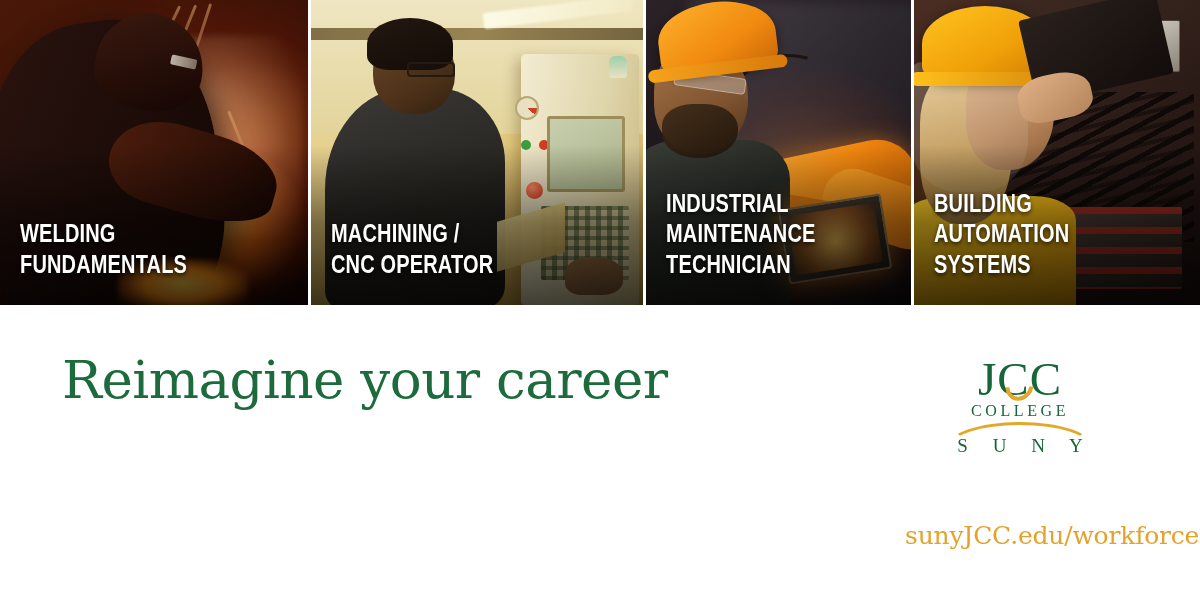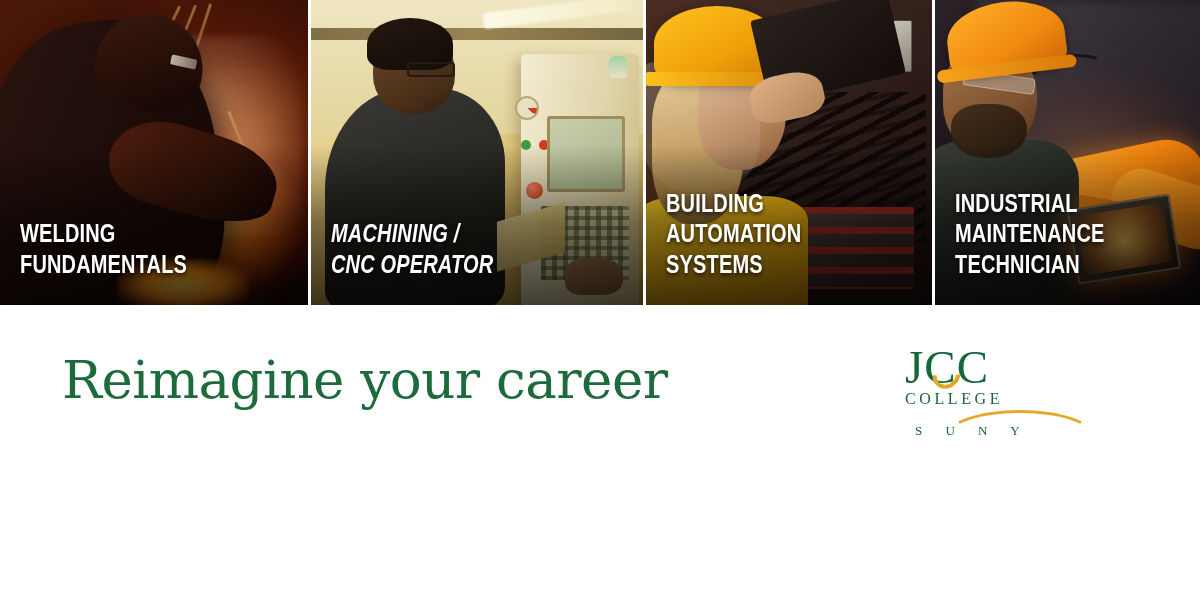--- a/index.html
+++ b/index.html
@@ -15,21 +15,21 @@
   
   .hero-strip {
     position:absolute; left:0; top:0; width:1200px; height:305px;
     display:flex; background:#ffffff;
   }
   .hero-panel {
     position:relative; overflow:hidden; background:#1a0c06;
   }
   .hero-panel + .hero-panel { margin-left:3px; }
   .p1 { width:334px; }
-  .p2 { width:360px;font-style:italic; }
+  .p2 { width:360px; }
   .p3 { width:287px; }
   .p4 { width:310px; }
 
   .scene { position:absolute; inset:0; }
 
   
   .p1 .scene {
     background:
       radial-gradient(ellipse 150px 120px at 68% 72%, rgba(255,196,60,.95) 0%, rgba(255,120,20,.72) 32%, rgba(150,30,5,.25) 65%, rgba(0,0,0,0) 82%),
       radial-gradient(ellipse 230px 200px at 74% 45%, rgba(224,96,26,.55) 0%, rgba(120,28,8,.3) 55%, rgba(0,0,0,0) 80%),
@@ -339,21 +339,21 @@
     position:absolute; left:62px; top:140px; width:700px;
     font-family:"DejaVu Serif", serif;
     font-weight:400;
     font-size:30px;
     line-height:1.38;
     color:#1d6b3c;
   }
 
   
   .logo-lockup {
-    position:absolute; left:905px; top:40px; width:230px; 
+    position:absolute; left:905px; top:52px; width:230px; text-align:center;
   }
   .logo-jcc {
     position:relative; display:inline-block;
     font-family:"Liberation Serif", serif;
     font-weight:400;
     font-size:47px;
     line-height:.96;
     letter-spacing:1px;
     color:#17663a;
   }
@@ -376,21 +376,21 @@
   .arc-wrap { position:relative; height:16px; margin-top:3px; }
   .arc {
     position:absolute; left:50%; top:0; transform:translateX(-50%);
     width:148px; height:26px;
     border:3px solid #e3a72a;
     border-radius:50%/100% 100% 0 0;
     border-bottom:none; border-left-color:transparent; border-right-color:transparent;
   }
   .ln-suny {
     font-family:"Liberation Serif", serif;
-    font-size:13px; letter-spacing:10px; color:#17663a;
+    font-size:19px; letter-spacing:10px; color:#17663a;
     margin-top:-3px; padding-left:10px;
   }
   .ln-workforce {
     font-family:"Liberation Sans", sans-serif;
     font-size:14.5px; font-weight:400; color:#e0a12b;
     margin-top:13px; letter-spacing:.1px;
   }
   .url {
     position:absolute; left:905px; top:216px; width:240px; text-align:center;
     font-family:"DejaVu Serif", serif;
@@ -439,20 +439,40 @@
         <div class="hair"></div>
         <div class="glasses"></div>
         <div class="part"></div>
         <div class="hand"></div>
       </div>
       <div class="panel-shade"></div>
       <div class="panel-label">MACHINING /
 CNC OPERATOR</div>
     </div>
 
+    <div class="hero-panel p3">
+      <div class="scene">
+        <div class="blurbg"></div>
+        <div class="robot"></div>
+        <div class="robot2"></div>
+        <div class="arm2"></div>
+        <div class="cable c1"></div>
+        <div class="cable c2"></div>
+        <div class="torso"></div>
+        <div class="face"></div>
+        <div class="beard"></div>
+        <div class="safetyglass"></div>
+        <div class="hardhat"></div>
+        <div class="laptop"></div>
+      </div>
+      <div class="panel-shade"></div>
+      <div class="panel-label">INDUSTRIAL
+MAINTENANCE TECHNICIAN</div>
+    </div>
+
     <div class="hero-panel p4">
       <div class="scene">
         <div class="cabinet"></div>
         <div class="breaker b1"></div>
         <div class="breaker b2"></div>
         <div class="breaker b3"></div>
         <div class="wirebundle"></div>
         <div class="terminal"></div>
         <div class="jacket"></div>
         <div class="hair4"></div>
@@ -460,55 +480,36 @@
         <div class="shield"></div>
         <div class="helmet4"></div>
         <div class="tablet"></div>
         <div class="hand4"></div>
       </div>
       <div class="panel-shade"></div>
       <div class="panel-label">BUILDING
 AUTOMATION SYSTEMS</div>
     </div>
 
-    <div class="hero-panel p3">
-      <div class="scene">
-        <div class="blurbg"></div>
-        <div class="robot"></div>
-        <div class="robot2"></div>
-        <div class="arm2"></div>
-        <div class="cable c1"></div>
-        <div class="cable c2"></div>
-        <div class="torso"></div>
-        <div class="face"></div>
-        <div class="beard"></div>
-        <div class="safetyglass"></div>
-        <div class="hardhat"></div>
-        <div class="laptop"></div>
-      </div>
-      <div class="panel-shade"></div>
-      <div class="panel-label">INDUSTRIAL
-MAINTENANCE TECHNICIAN</div>
-    </div>
-
   </div>
 
   <div class="content">
 
     <div class="headline">Reimagine your career</div>
 
 
     <div class="logo-lockup">
       <div class="logo-jcc">
         <span>JCC</span>
         <span class="swoosh"></span>
       </div>
       <div class="logo-line ln-college">COLLEGE</div>
       <div class="arc-wrap">
         <span class="arc"></span>
       </div>
       <div class="ln-suny">S U N Y</div>
     </div>
 
+    <div class="url">sunyJCC.edu/workforce</div>
 
   </div>
 
 </div>
 
 </body></html>

